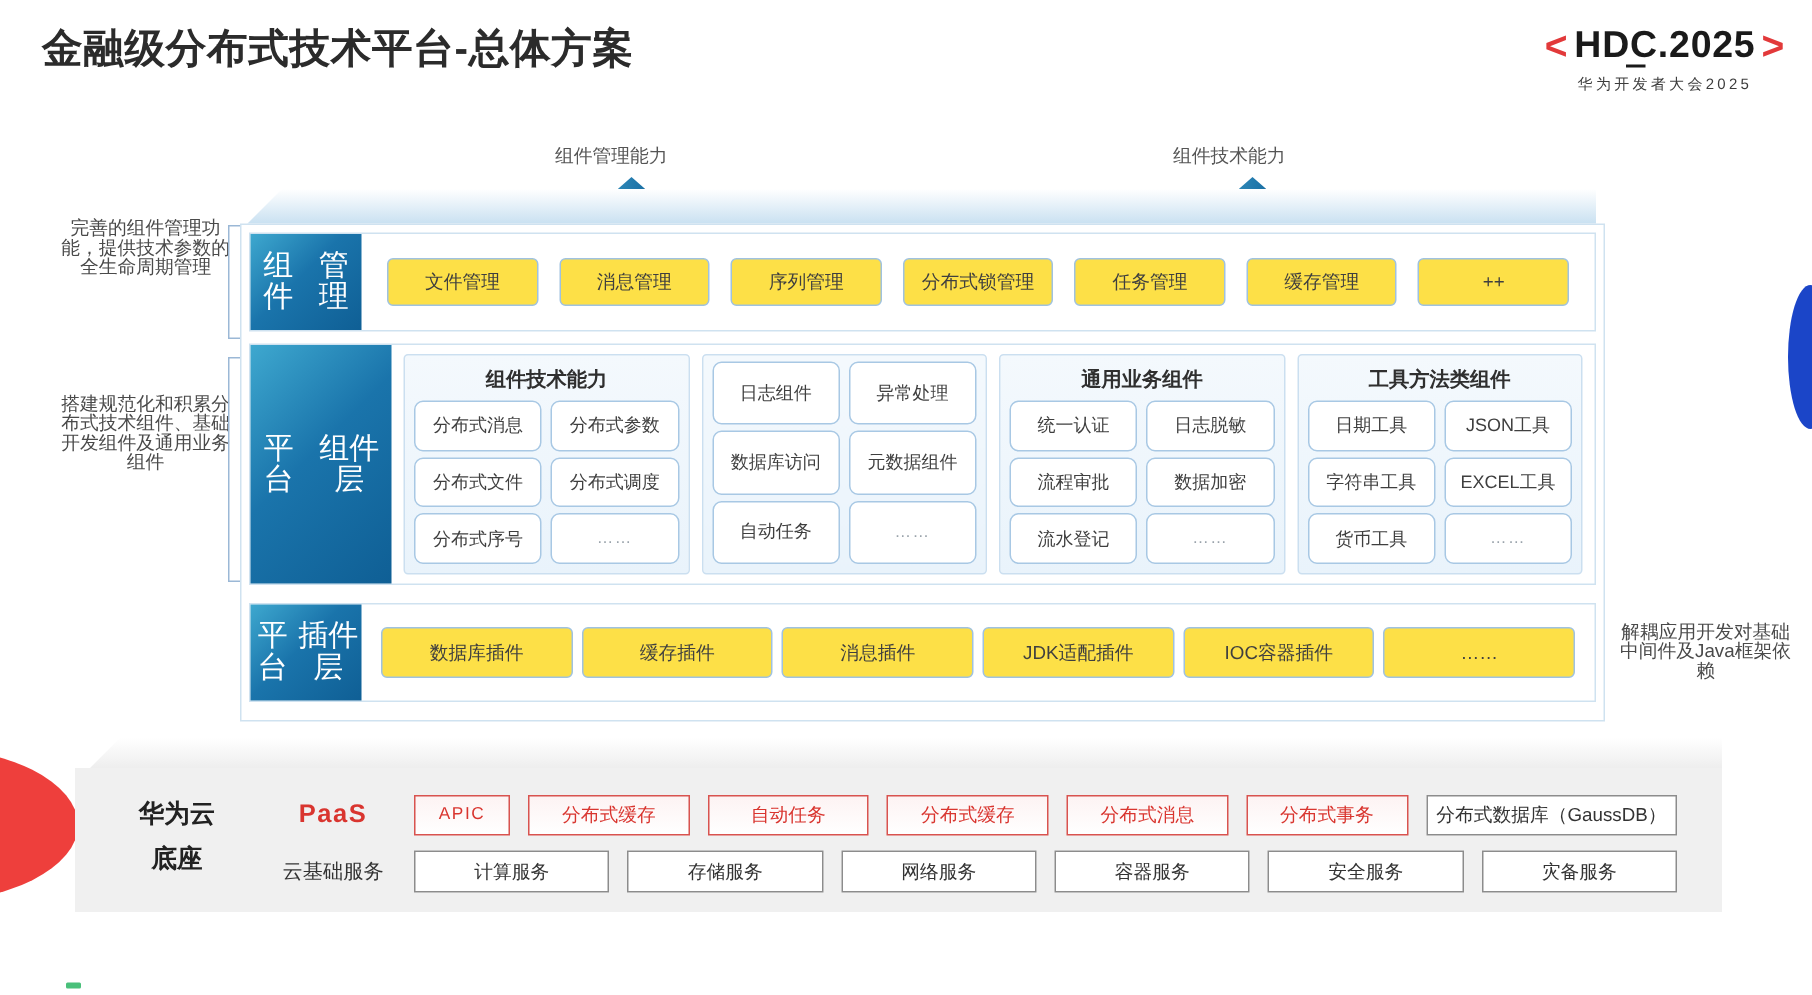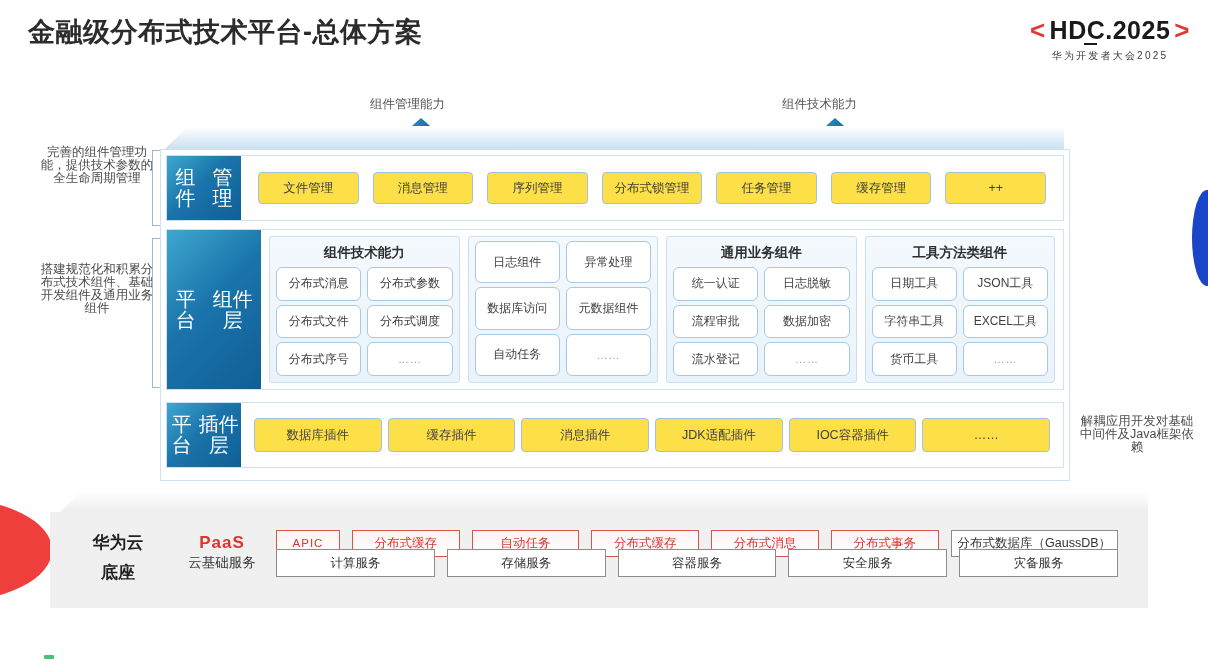--- a/index.html
+++ b/index.html
@@ -213,21 +213,21 @@
     position: absolute; left: 72px; top: 528px;
     width: 92px; text-align: center;
     font-size: 17px; font-weight: bold; line-height: 30px;
     color: #222;
   }
   .base-row {
     position: absolute;
     display: flex; align-items: center;
   }
   .base-row.paas { left: 174px; top: 528px; width: 950px; height: 30px; }
-  .base-row.infra { left: 174px; top: 548px; width: 950px; height: 30px; }
+  .base-row.infra { left: 174px; top: 566px; width: 950px; height: 30px; }
   .row-tag {
     flex: 0 0 96px;
     font-size: 17px; font-weight: bold; color: #d9352f;
     letter-spacing: 1px;
     text-align: center;
   }
   .row-tag.plain {
     font-size: 13.5px; font-weight: normal; color: #333;
     letter-spacing: 0;
   }
@@ -394,16 +394,17 @@
   <div class="pill red">分布式缓存</div>
   <div class="pill red">分布式消息</div>
   <div class="pill red">分布式事务</div>
   <div class="pill grey">分布式数据库（GaussDB）</div>
 </div>
 
 <div class="base-row infra">
   <div class="row-tag plain">云基础服务</div>
   <div class="pill infra">计算服务</div>
   <div class="pill infra">存储服务</div>
+  <div class="pill infra">网络服务</div>
   <div class="pill infra">容器服务</div>
   <div class="pill infra">安全服务</div>
   <div class="pill infra">灾备服务</div>
 </div>
 
 </body></html>

